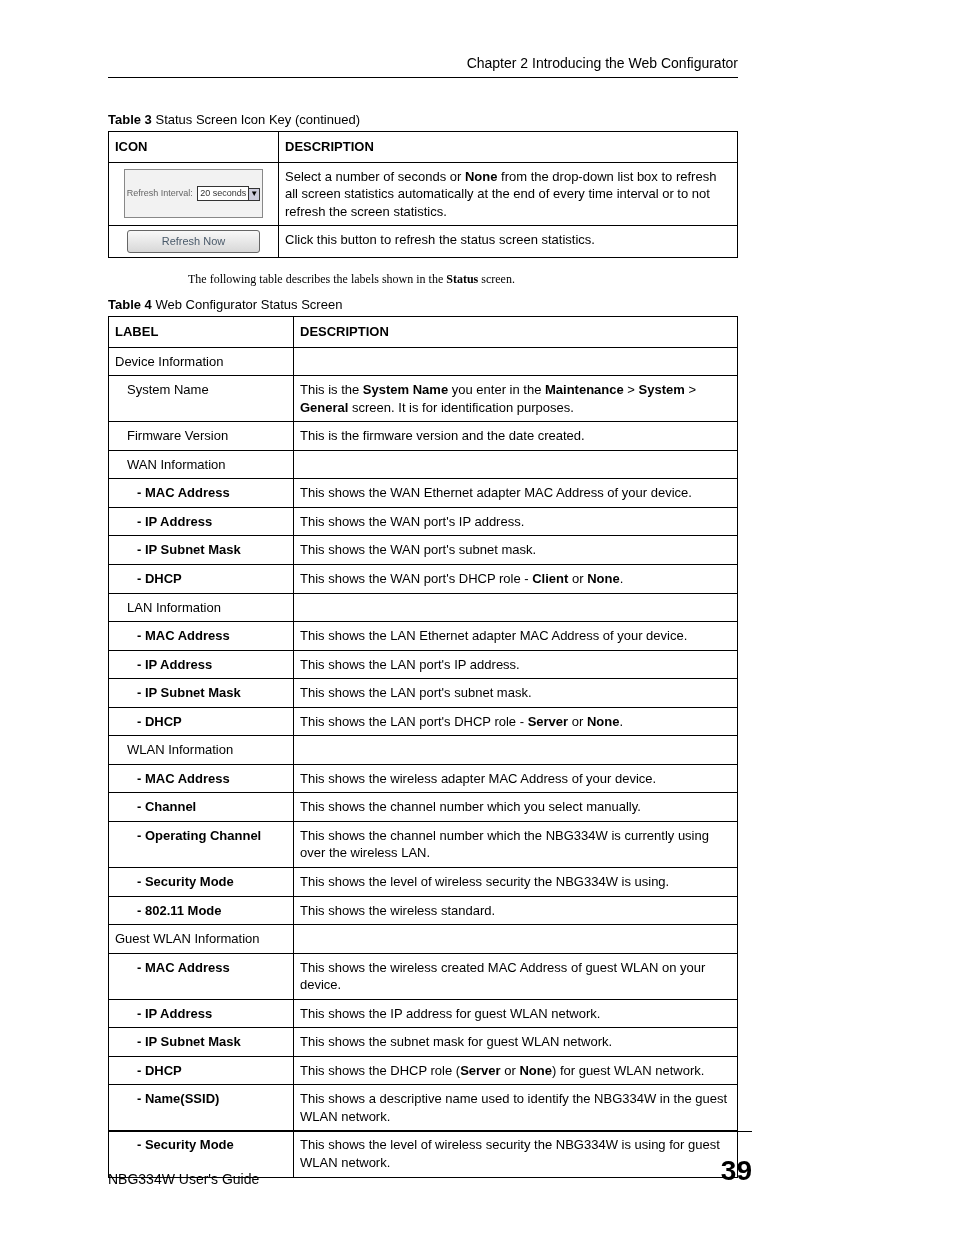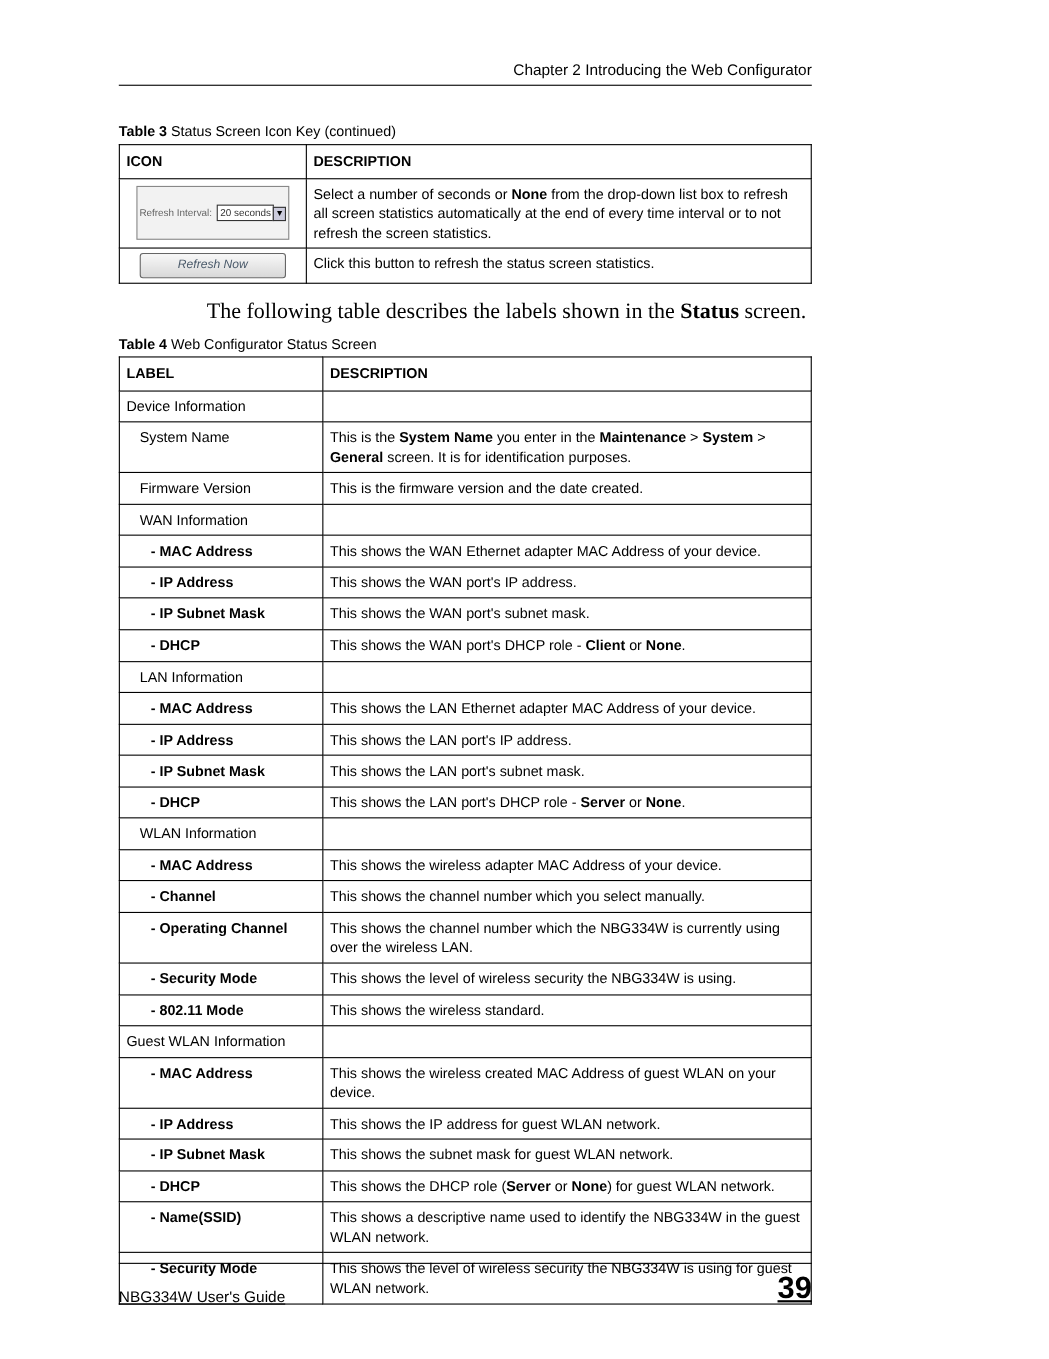--- a/index.html
+++ b/index.html
@@ -83,37 +83,35 @@
     margin-left: -1px;
   }
   .refresh-now-btn {
     display: inline-block;
     border: 1px solid #666;
     border-radius: 3px;
     font-size: 11px;
     color: #4a5a6a;
     padding: 3px 34px;
     background: linear-gradient(#f8f8f8, #d8d8d8);
-    font-style: italic;
   }
   .intro-line {
     font-family: 'Times New Roman', Times, serif;
-    font-size: 20px;
+    font-size: 12px;
     margin: 14px 0 10px 80px;
   }
   .indent1 { padding-left: 18px; }
   .indent2 { padding-left: 28px; font-weight: bold; }
   .footer {
     position: absolute;
     bottom: 48px;
     left: 108px;
-    right: 108px;
+    right: 94px;
     border-top: 1.5px solid #000;
-    padding-top: 6px;
-    text-decoration: underline;
+    padding-top: 23px;
   }
   .footer-inner {
     display: flex;
     justify-content: space-between;
     align-items: flex-end;
   }
   .footer-left {
     font-size: 14px;
   }
   .footer-right {

